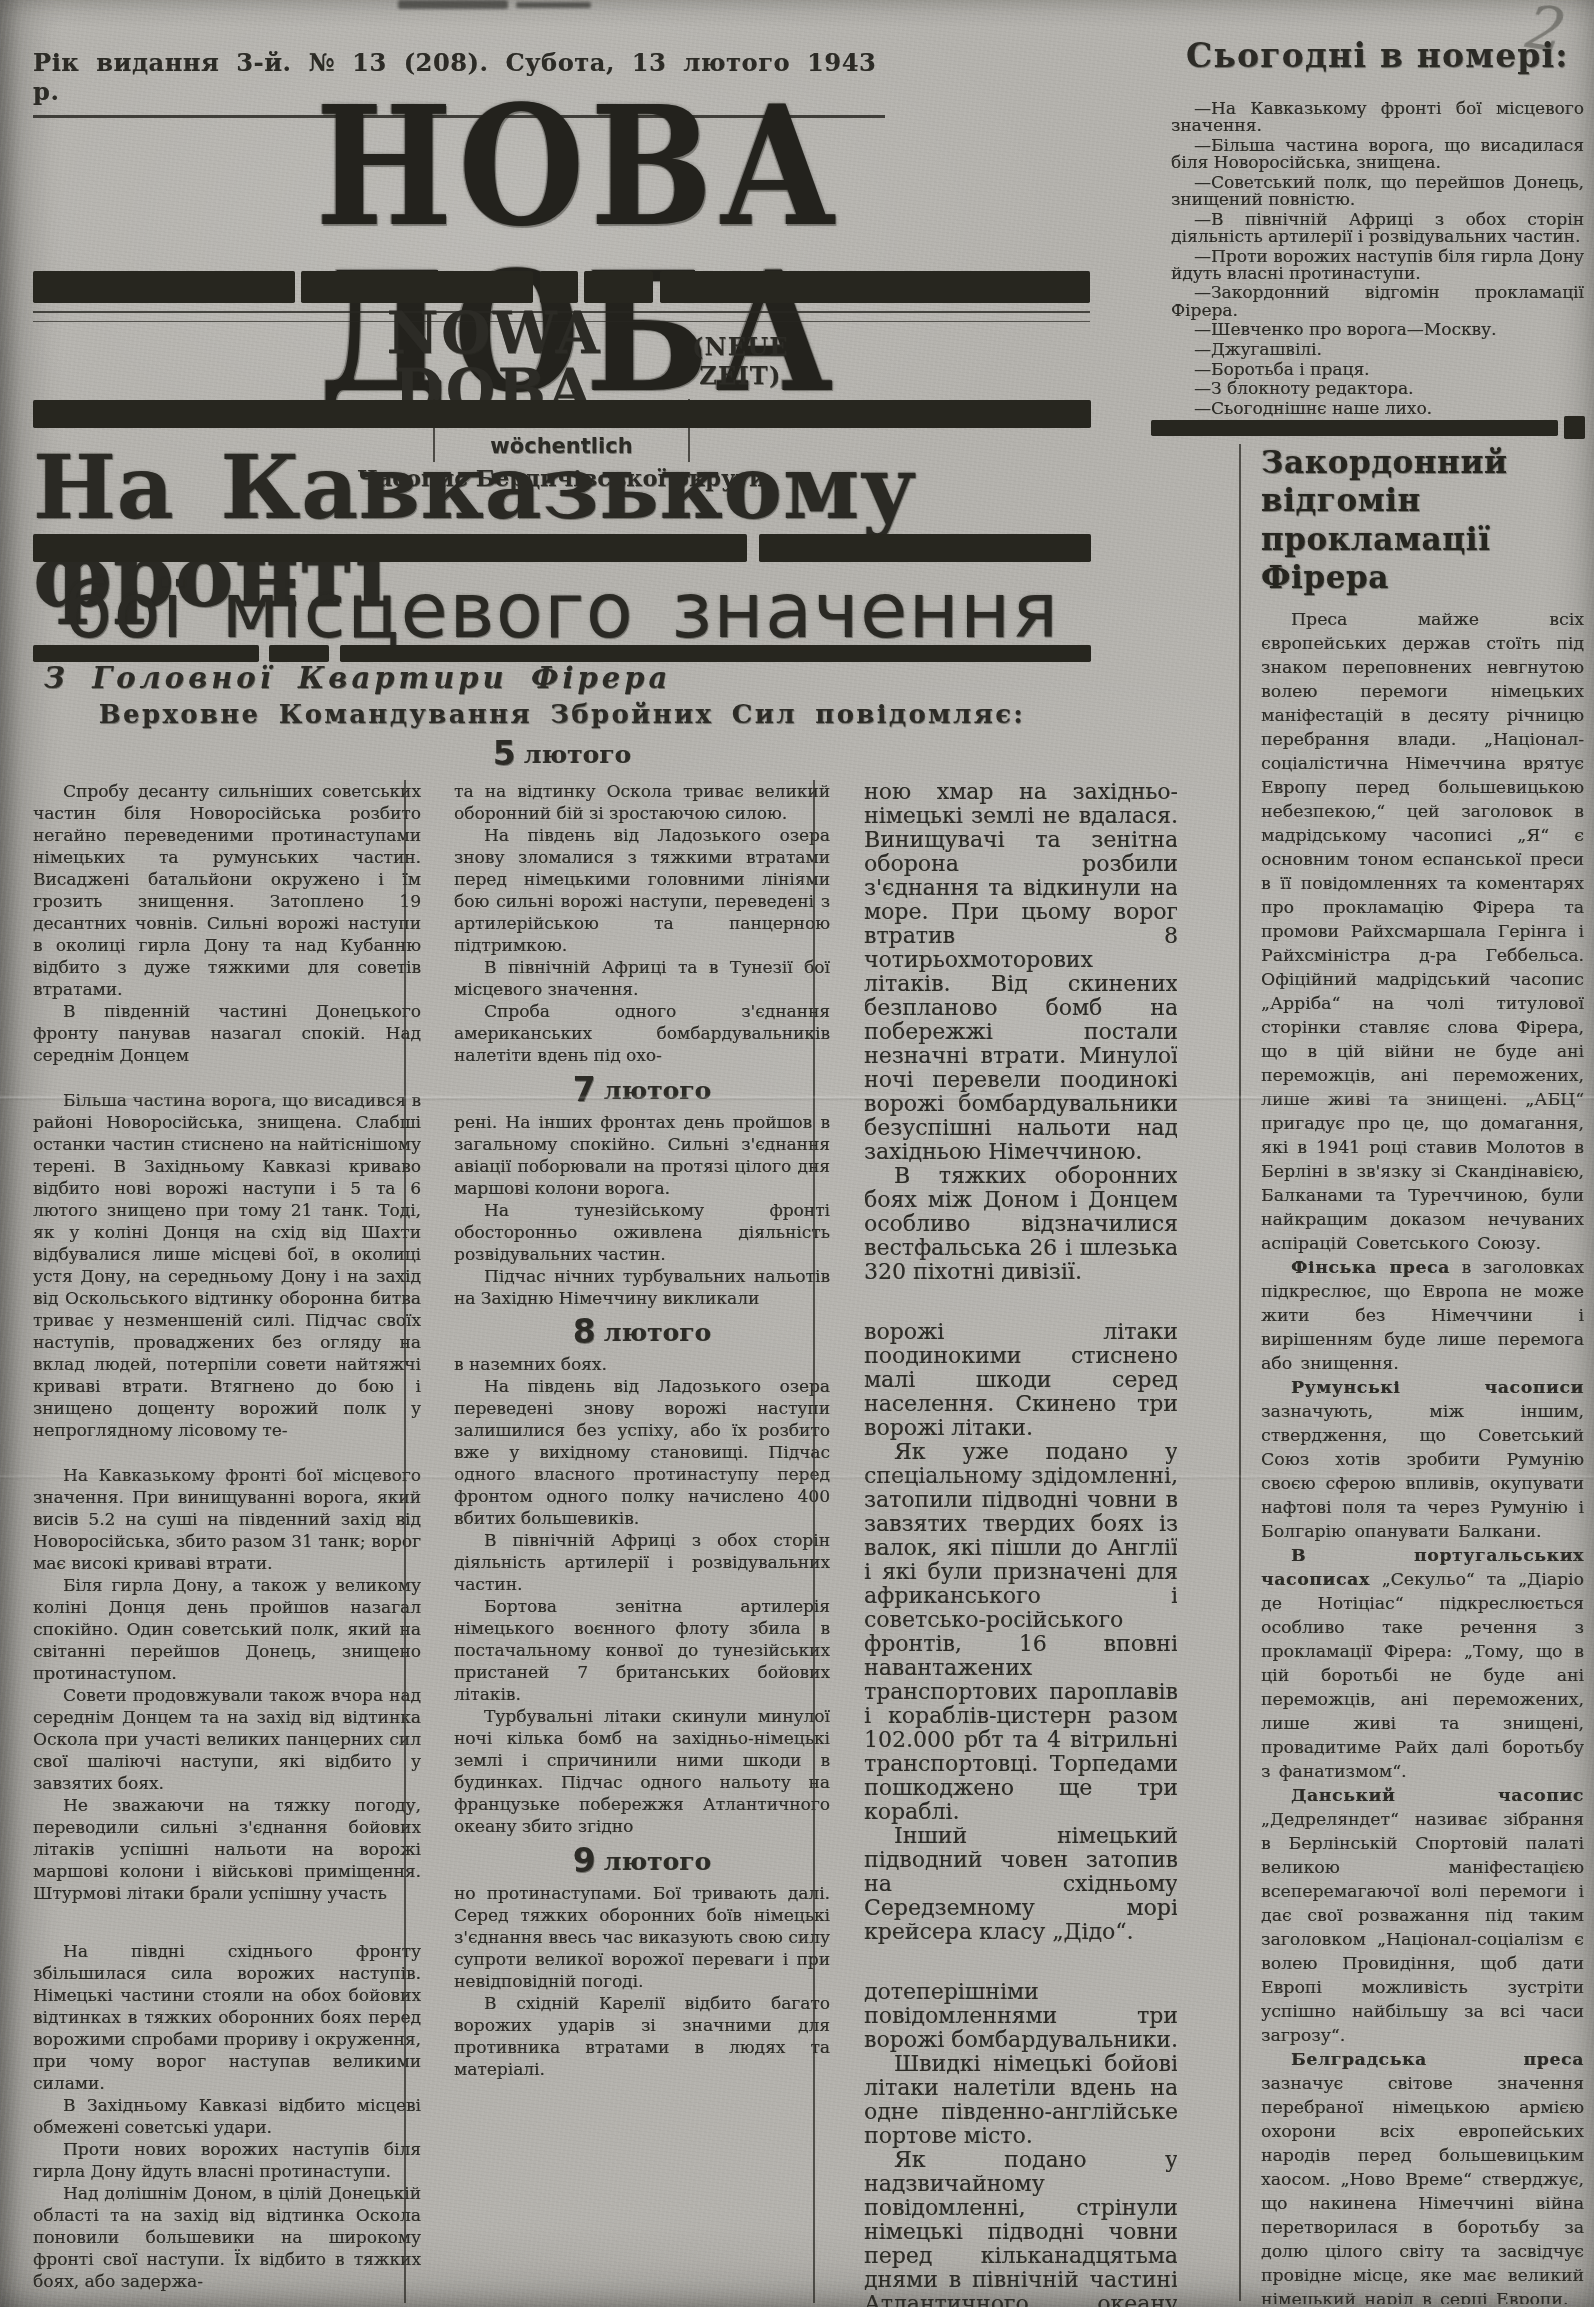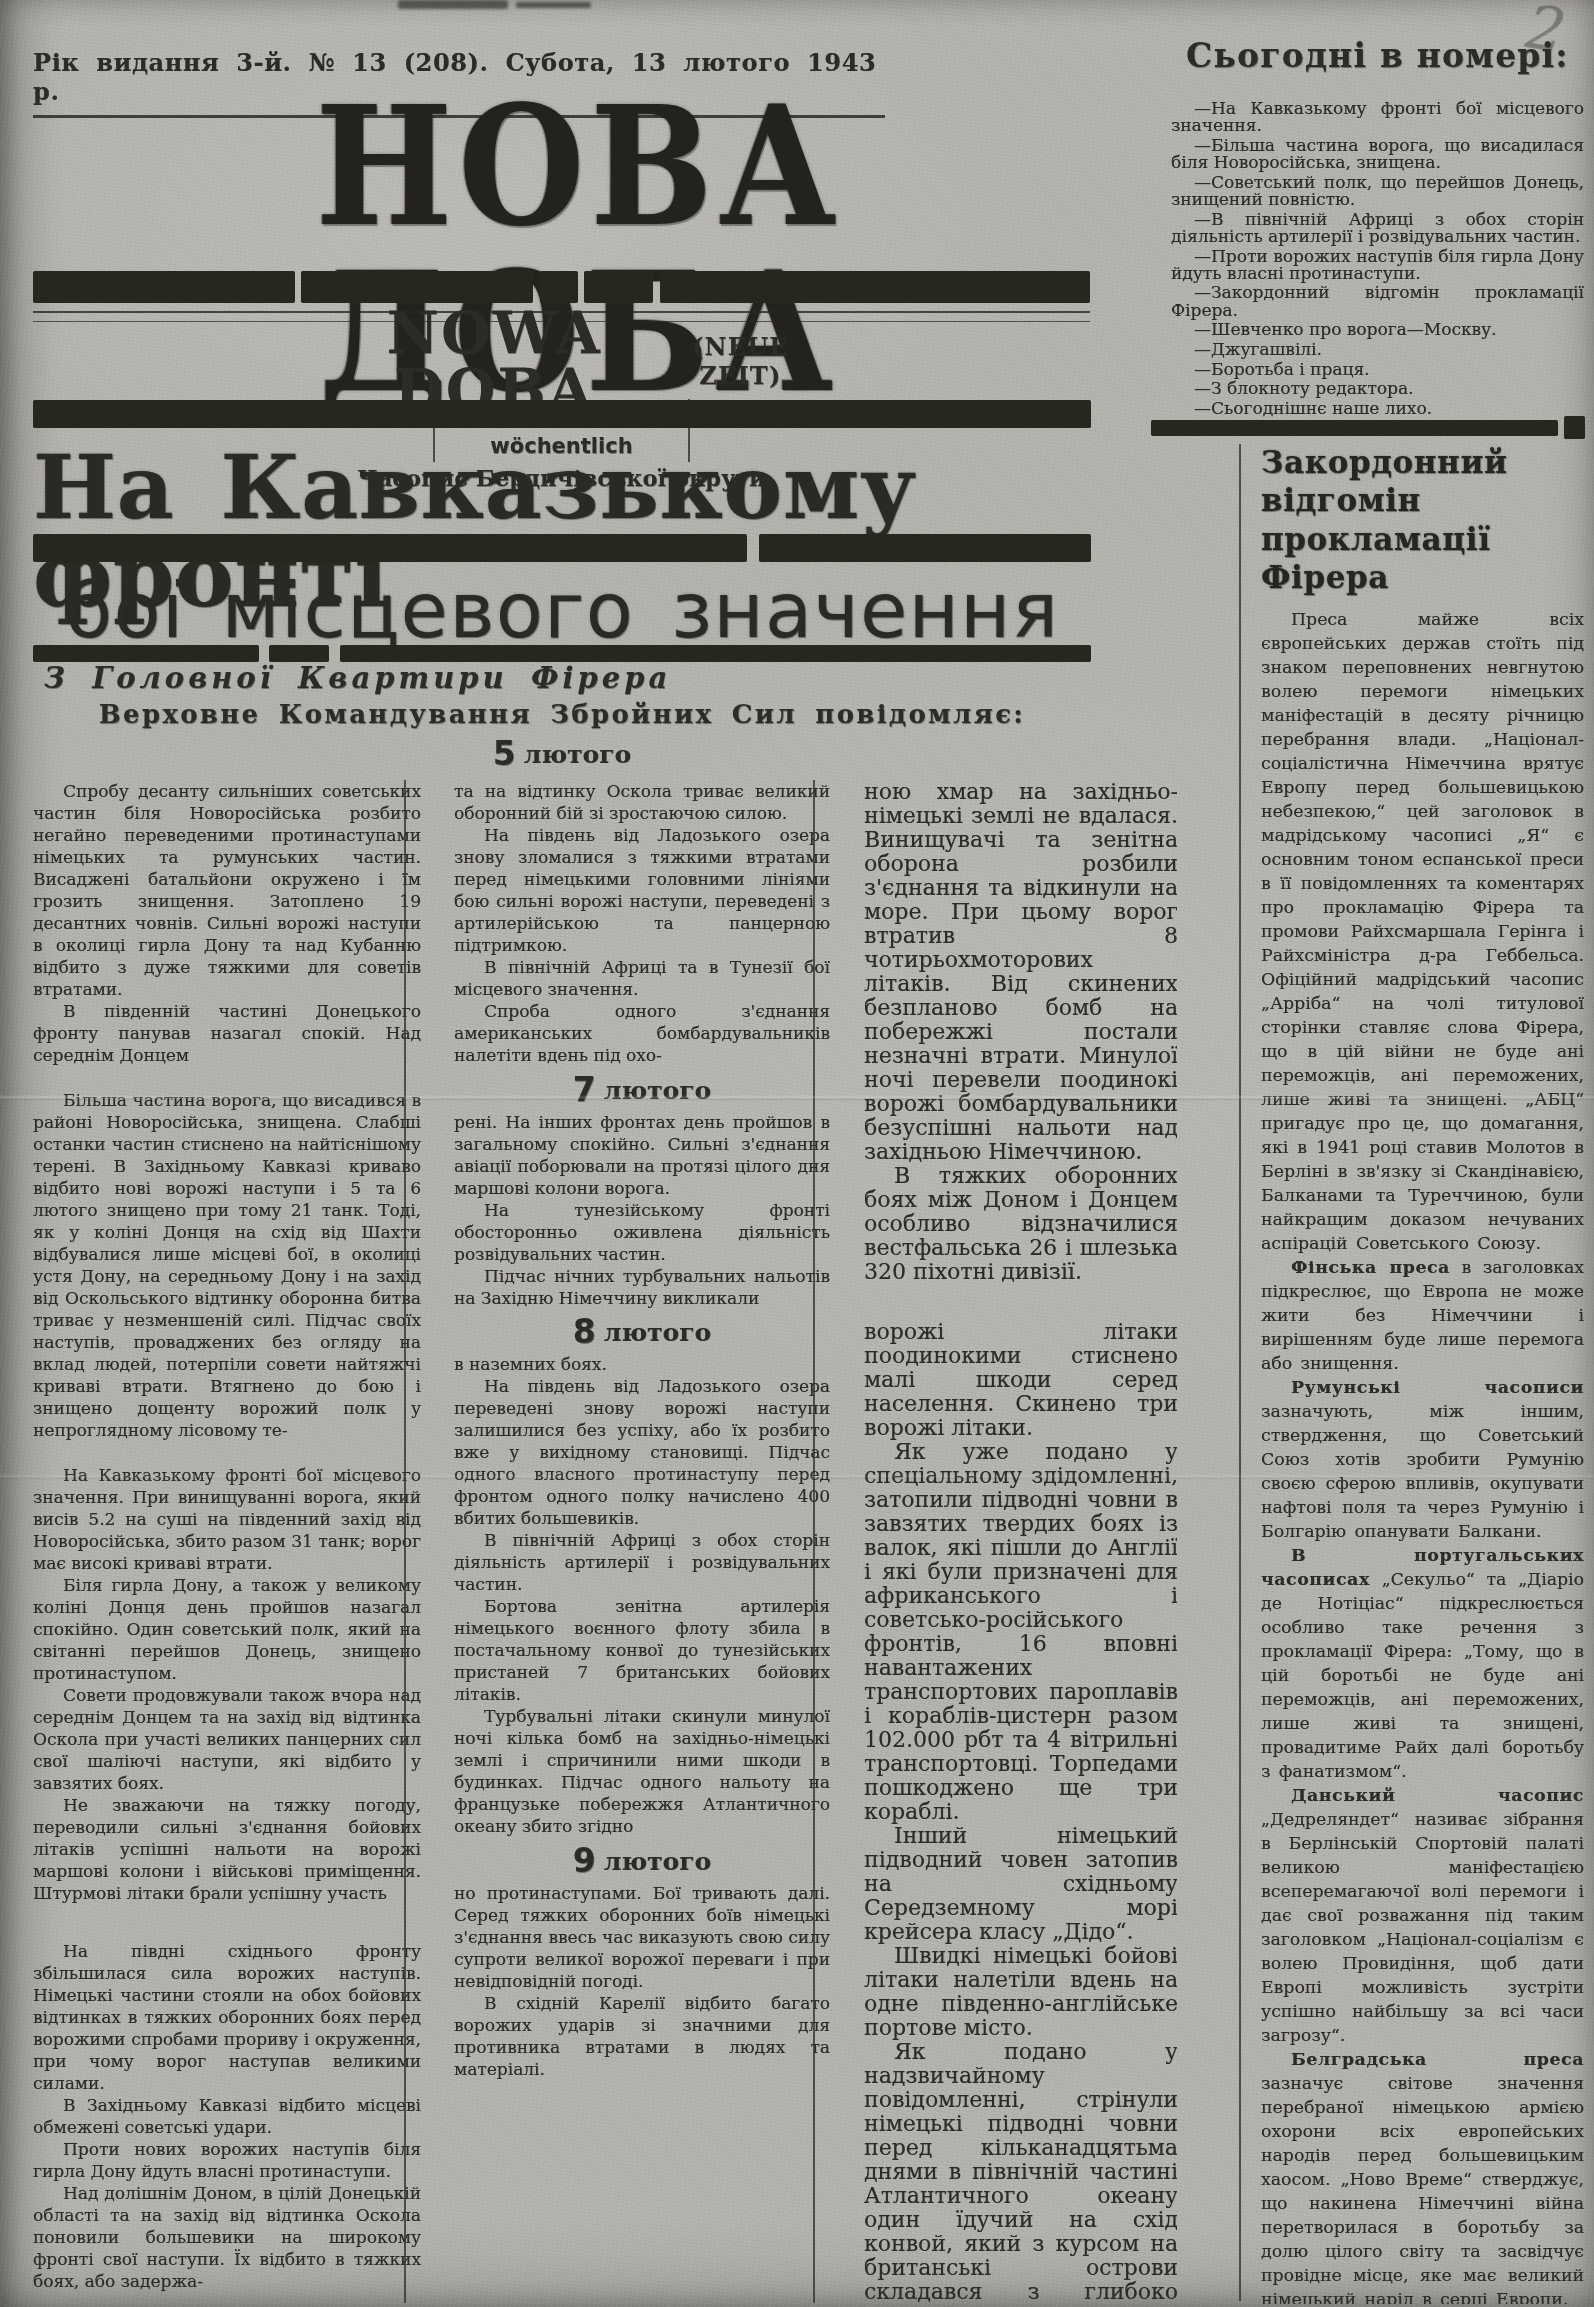--- a/index.html
+++ b/index.html
@@ -208,20 +208,21 @@
         <div class="datehead"><span class="dh-num">9</span>лютого</div>
         <p class="cont">но протинаступами. Бої тривають далі. Серед тяжких оборонних боїв німецькі з'єднання ввесь час виказують свою силу супроти великої ворожої переваги і при невідповідній погоді.</p>
         <p>В східній Карелії відбито багато ворожих ударів зі значними для противника втратами в людях та матеріалі.</p>
       </div>
     <div class="newscol c3">
         <p class="cont">ною хмар на західньо-німецькі землі не вдалася. Винищувачі та зенітна оборона розбили з'єднання та відкинули на море. При цьому ворог втратив 8 чотирьохмоторових літаків. Від скинених безпланово бомб на побережжі постали незначні втрати. Минулої ночі перевели поодинокі ворожі бомбардувальники безуспішні нальоти над західньою Німеччиною.</p>
         <p>В тяжких оборонних боях між Доном і Донцем особливо відзначилися вестфальська 26 і шлезька 320 піхотні дивізії.</p>
         <p class="cont gap">ворожі літаки поодинокими стиснено малі шкоди серед населення. Скинено три ворожі літаки.</p>
         <p>Як уже подано у спеціальному здідомленні, затопили підводні човни в завзятих твердих боях із валок, які пішли до Англії і які були призначені для африканського і советсько-російського фронтів, 16 вповні навантажених транспортових пароплавів і кораблів-цистерн разом 102.000 рбт та 4 вітрильні транспортовці. Торпедами пошкоджено ще три кораблі.</p>
         <p>Інший німецький підводний човен затопив на східньому Середземному морі крейсера класу „Дідо“.</p>
+        <p class="cont gap">дотеперішніми повідомленнями три ворожі бомбардувальники.</p>
         <p>Швидкі німецькі бойові літаки налетіли вдень на одне південно-англійське портове місто.</p>
         <p>Як подано у надзвичайному повідомленні, стрінули німецькі підводні човни перед кільканадцятьма днями в північній частині Атлантичного океану один їдучий на схід конвой, який з курсом на британські острови складався з глибоко навантажених вантажників та кораблів-цистерн понад пересічної величини і відповідно до своєї вартости був особливо сильно забезпечений. Висланий гурт підводних човнів затопив з нього в кількаденних завзятих боях 14 кораблів, в цьому 5 кораблів цистерн, разом в 109.000 рбт. Один пароплав ще крім цього сторпедовано.</p>
       </div>
   </section>
 
   <div class="vrule vr1"></div>
   <div class="vrule vr2"></div>
   <div class="vrule vr3"></div>
 
   <aside class="foreign">

